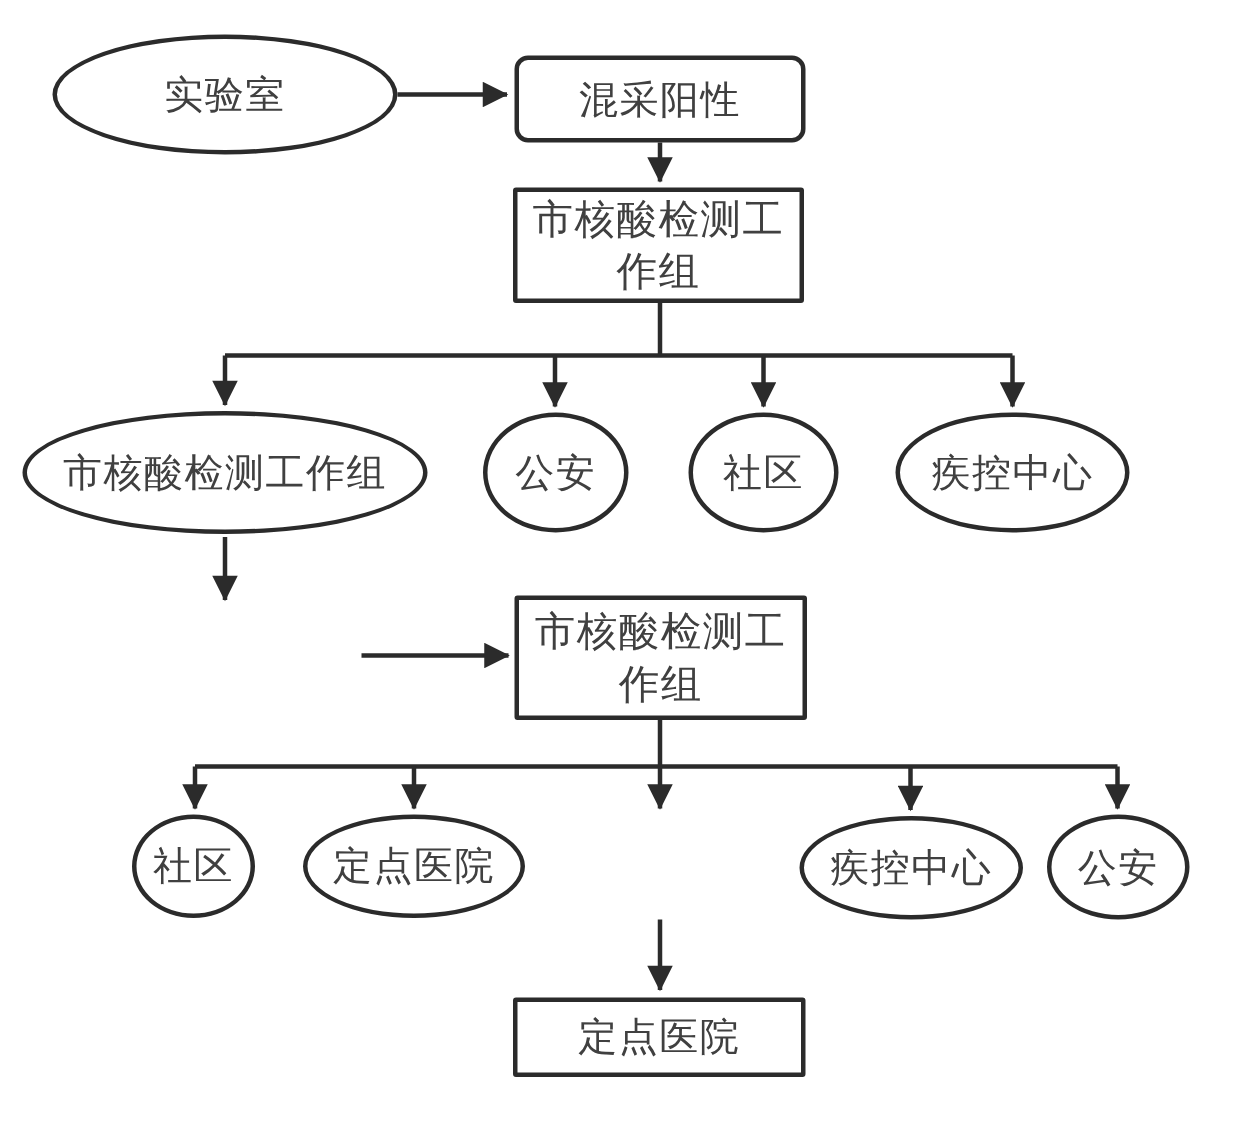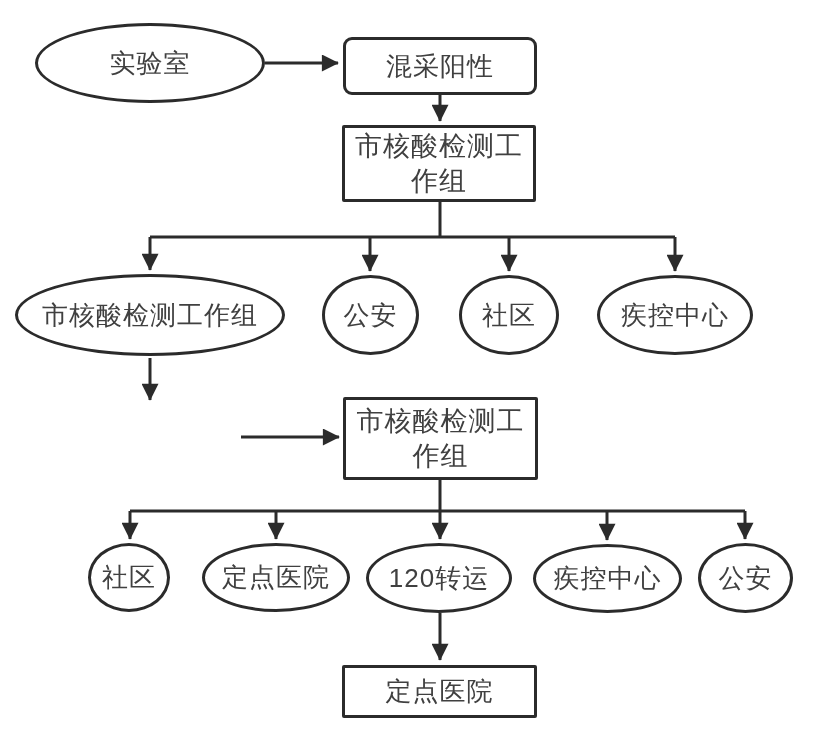--- a/index.html
+++ b/index.html
@@ -96,21 +96,20 @@
 
 
   <div class="node rect wrap2" style="left:343px; top:397px; width:195px; height:83px;">
     <div class="inner">市核酸检测工作组</div>
   </div>
 
   <div class="node ellipse" style="left:88px; top:543px; width:82px; height:69px;">社区</div>
 
   <div class="node ellipse" style="left:202px; top:543px; width:148px; height:69px;">定点医院</div>
 
-  <div class="node ellipse" style="left:366px; top:543px; width:146px; height:70px;">120转运</div>
 
   <div class="node ellipse" style="left:533px; top:544px; width:149px; height:69px;">疾控中心</div>
 
   <div class="node ellipse" style="left:698px; top:543px; width:95px; height:70px;">公安</div>
 
   <div class="node rect" style="left:342px; top:665px; width:195px; height:53px;">定点医院</div>
 
 </div>
 
 </body></html>

